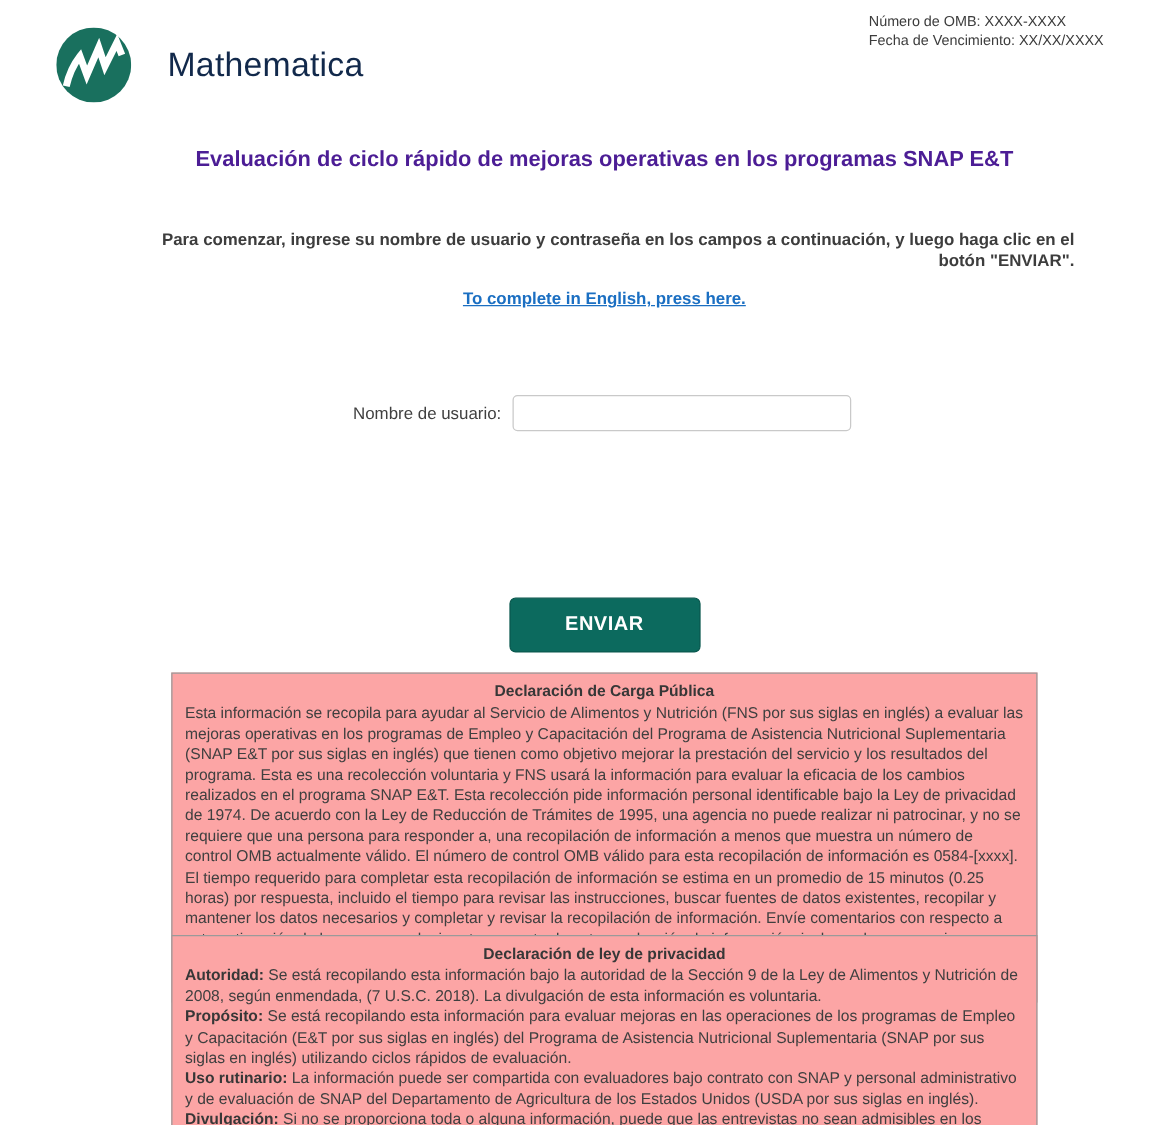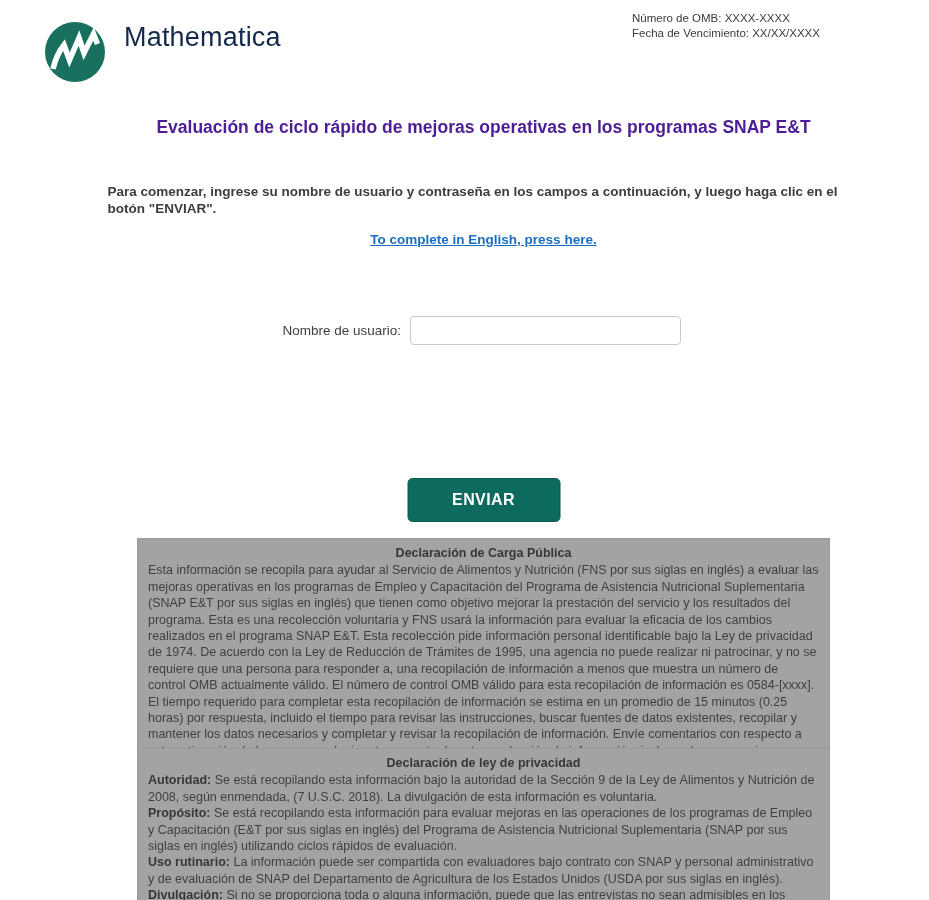--- a/index.html
+++ b/index.html
@@ -1,48 +1,48 @@
 <!DOCTYPE html>
 <html><head>
 <meta charset="utf-8">
 <style>
   * { margin:0; padding:0; box-sizing:border-box; }
   html,body { background:#ffffff; }
   body { font-family:"Liberation Sans","DejaVu Sans",sans-serif; color:#3f3f3f; }
   .page { position:relative; width:929px; height:900px; background:#ffffff; overflow:hidden; }
 
   
-  .logo { position:absolute; left:45px; top:22px; display:flex; gap:19px; }
+  .logo { position:absolute; left:45px; top:22px; display:flex; align-items:center; gap:29px; }
   .logo svg { width:60px; height:60px; display:block; }
   .brand { font-size:27px; font-weight:500; color:#12294b; letter-spacing:0.2px; }
-  .omb { position:absolute; left:632px; top:11px; font-size:11.5px; line-height:15px; color:#3c3c3c; }
+  .omb { position:absolute; left:695px; top:11px; font-size:11.5px; line-height:15px; color:#3c3c3c; }
 
   
   .content { position:absolute; left:137px; top:0; width:693px; }
 
   .title { position:absolute; top:117px; left:50%; transform:translateX(-50%); width:760px;
            text-align:center; font-size:17.5px; font-weight:700; color:#4c1d95; }
   .instructions { position:absolute; top:183px; left:50%; transform:translateX(-50%); width:752px;
-                  text-align:left; font-size:13.5px; font-weight:700; color:#3d3d3d; line-height:17px; }
+                  text-align:right; font-size:13.5px; font-weight:700; color:#3d3d3d; line-height:17px; }
   .link-row { position:absolute; top:230px; left:0; width:100%; text-align:center; }
   .english-link { font-size:13.5px; font-weight:700; color:#1b6fc2; text-decoration:underline; cursor:pointer; }
 
   
   .login-form { position:absolute; top:316px; left:0; width:100%; display:flex; flex-direction:column; gap:16px; }
   .form-row { display:flex; align-items:center; height:29px; }
   .form-label { width:273px; text-align:right; padding-right:9px; font-size:13.5px; color:#404040; }
   .form-input { width:271px; height:29px; border:1px solid #c9c9c9; border-radius:4px;
                 font-size:13.5px; padding:0 8px; color:#404040; outline:none; background:#fff; }
 
   .submit { position:absolute; top:478px; left:50%; transform:translateX(-50%);
             width:153px; height:44px; background:#0c6a5e; border:1px solid #0a594f; border-radius:5px;
             color:#ffffff; font-family:inherit; font-size:16px; font-weight:700; letter-spacing:0.4px; cursor:pointer; }
 
   
-  .notice-box { position:absolute; left:0; width:693px; border:1px solid #9a9a9a; background:#a3a3a3;
+  .notice-box { position:absolute; left:0; width:693px; border:1px solid #9a9a9a; background:#fca5a5;
                 padding:6px 10px 9px 10px; font-size:12.5px; line-height:16.4px; color:#3f3f3f; }
   .notice-box.burden { top:538px; }
   .notice-box.privacy { top:748px; }
   .notice-title { text-align:center; font-weight:700; font-size:12.5px; color:#373737; margin-bottom:1px; }
   .notice-body { text-align:left; }
   .privacy-line strong { font-weight:700; color:#373737; }
 </style>
 </head>
 <body>
 

